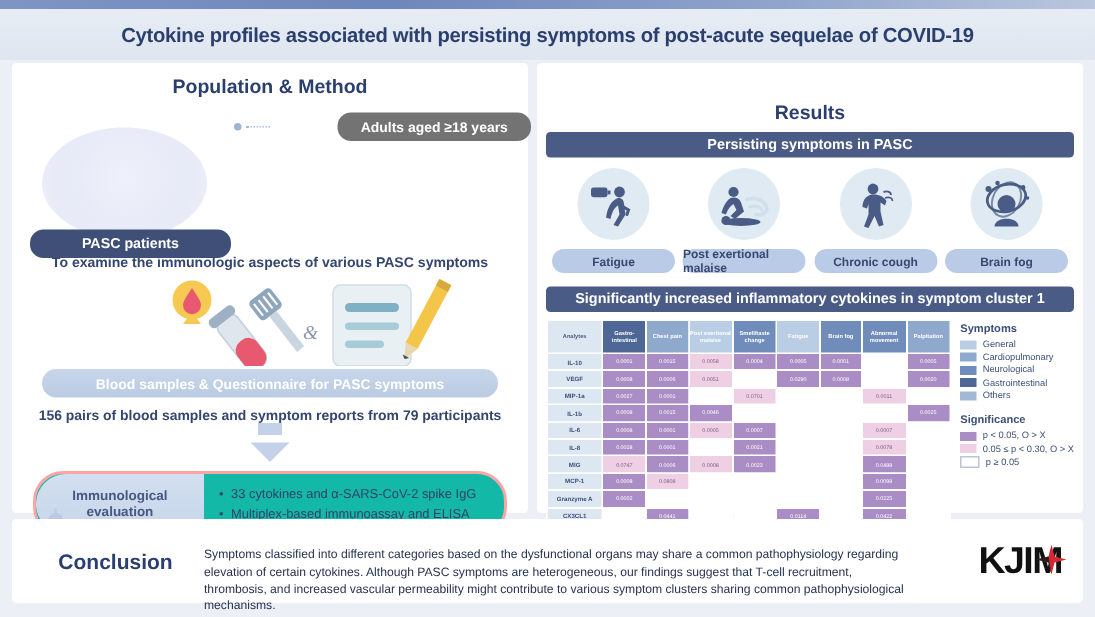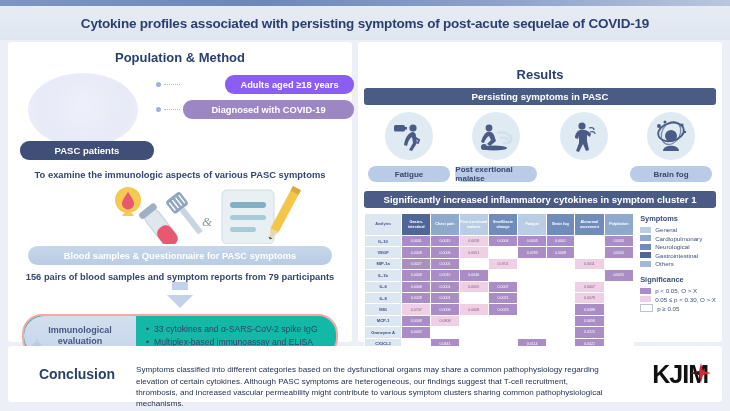--- a/index.html
+++ b/index.html
@@ -24,34 +24,34 @@
 
   
   .panels{position:absolute;top:42px;left:8px;width:714px;height:300px;display:flex;gap:6px;}
   .panel{background:#ffffff;border-radius:3px;box-sizing:border-box;position:relative;}
   .panel-left{width:344px;height:300px;padding:6px 8px 0 8px;}
   .panel-right{width:364px;height:300px;padding:23px 6px 0 6px;}
   .panel-head{text-align:center;font-size:13px;font-weight:bold;color:#2a3f6e;margin:2px 0 6px;}
 
   
   .pm-top{position:relative;height:96px;}
-  .lung-wrap{position:absolute;left:4px;top:0;width:126px;height:78px;}
+  .lung-wrap{position:absolute;left:4px;top:12px;width:126px;height:78px;}
   .lung-circle{position:absolute;left:8px;top:2px;width:110px;height:74px;border-radius:50%;
     background:radial-gradient(circle at 50% 45%,#eef0fa 0%,#e7eaf7 60%,#eef1f8 100%);}
   .pasc-pill{position:absolute;left:0px;top:70px;width:134px;height:19px;border-radius:9px;
     background:#3f4f78;color:#fff;font-size:9.5px;font-weight:bold;
     display:flex;align-items:center;justify-content:center;}
 
   .crit-list{position:absolute;left:140px;top:4px;width:198px;}
   .crit-row{display:flex;align-items:center;height:19px;margin-bottom:6px;}
   .dot{width:5px;height:5px;border-radius:50%;background:#9fb3d4;flex:0 0 auto;}
   .dashes{flex:0 0 auto;width:16px;height:1px;border-top:1.6px dotted #a9bbd8;margin:0 3px;}
   .crit-pill{flex:1 1 auto;height:19px;border-radius:9px;color:#fff;font-size:9.3px;
     font-weight:bold;display:flex;align-items:center;justify-content:center;}
-  .c1{background:#8b5cf6;margin-left:42px;}
+  .c1{background:#737373;margin-left:42px;}
   .c2{background:#9d86c4;}
   .c3{background:#74a3d4;}
 
   .aim-text{text-align:center;font-size:9.4px;font-weight:bold;color:#34456e;margin-top:2px;}
 
   .sample-art{height:62px;position:relative;margin-top:2px;}
 
   .band-pill{width:304px;height:19px;margin:2px auto 0;border-radius:10px;
     background:linear-gradient(180deg,#c7d6ea 0%,#bacbe3 100%);
     color:#fff;font-size:9.3px;font-weight:bold;
@@ -178,25 +178,20 @@
           </svg>
           <div class="pasc-pill">PASC patients</div>
         </div>
 
         <div class="crit-list">
           <div class="crit-row">
             <span class="dot"></span>
             <span class="dashes"></span>
             <span class="crit-pill c1">Adults aged ≥18 years</span>
           </div>
-          <div class="crit-row">
-            <span class="dot"></span>
-            <span class="dashes"></span>
-            <span class="crit-pill c2">Diagnosed with COVID-19</span>
-          </div>
         </div>
       </div>
 
       <div class="aim-text">To examine the immunologic aspects of various PASC symptoms</div>
 
       <div class="sample-art">
         <svg width="330" height="62" viewBox="0 0 330 62">
           <circle cx="112" cy="18" r="13" fill="#f6ca52"></circle>
           <path d="M112 26 L106 34 L118 34 Z" fill="#f6ca52"></path>
           <path d="M112 10 C108 16 106 19 106 21.5 A6 6 0 0 0 118 21.5 C118 19 116 16 112 10 Z" fill="#e8596f"></path>
@@ -299,20 +294,21 @@
 
         <div class="sym-col">
           <div class="sym-circle">
             <svg width="30" height="34" viewBox="0 0 30 34">
               <circle cx="13" cy="7" r="3.6" fill="#4a5c86"></circle>
               <path d="M11 11 C8 12 6 15 6 19 L9 20 L10 17 L10 24 L7 32 L10 33 L14 25 L17 32 L20 31 L18 22 L18 16 L21 18 L22 15 C20 12 16 10 11 11 Z" fill="#4a5c86"></path>
               <path d="M20 9 C23 8 25 9 25 11" stroke="#4a5c86" stroke-width="1.3" fill="none"></path>
               <path d="M21 13 C24 12 26 13 26 15" stroke="#4a5c86" stroke-width="1.1" fill="none"></path>
             </svg>
           </div>
+          <div class="sym-pill">Chronic cough</div>
         </div>
 
         <div class="sym-col">
           <div class="sym-circle">
             <svg width="36" height="34" viewBox="0 0 36 34">
               <circle cx="18" cy="17" r="6" fill="#4a5c86"></circle>
               <path d="M10 32 C10 25 26 25 26 32 Z" fill="#4a5c86"></path>
               <ellipse cx="18" cy="13" rx="13" ry="9" fill="none" stroke="#4a5c86" stroke-width="1.8" transform="rotate(-14 18 13)"></ellipse>
               <ellipse cx="18" cy="14" rx="9" ry="12" fill="none" stroke="#4a5c86" stroke-width="1.3" transform="rotate(28 18 14)" opacity=".7"></ellipse>
               <circle cx="6" cy="7" r="2" fill="#4a5c86"></circle>

